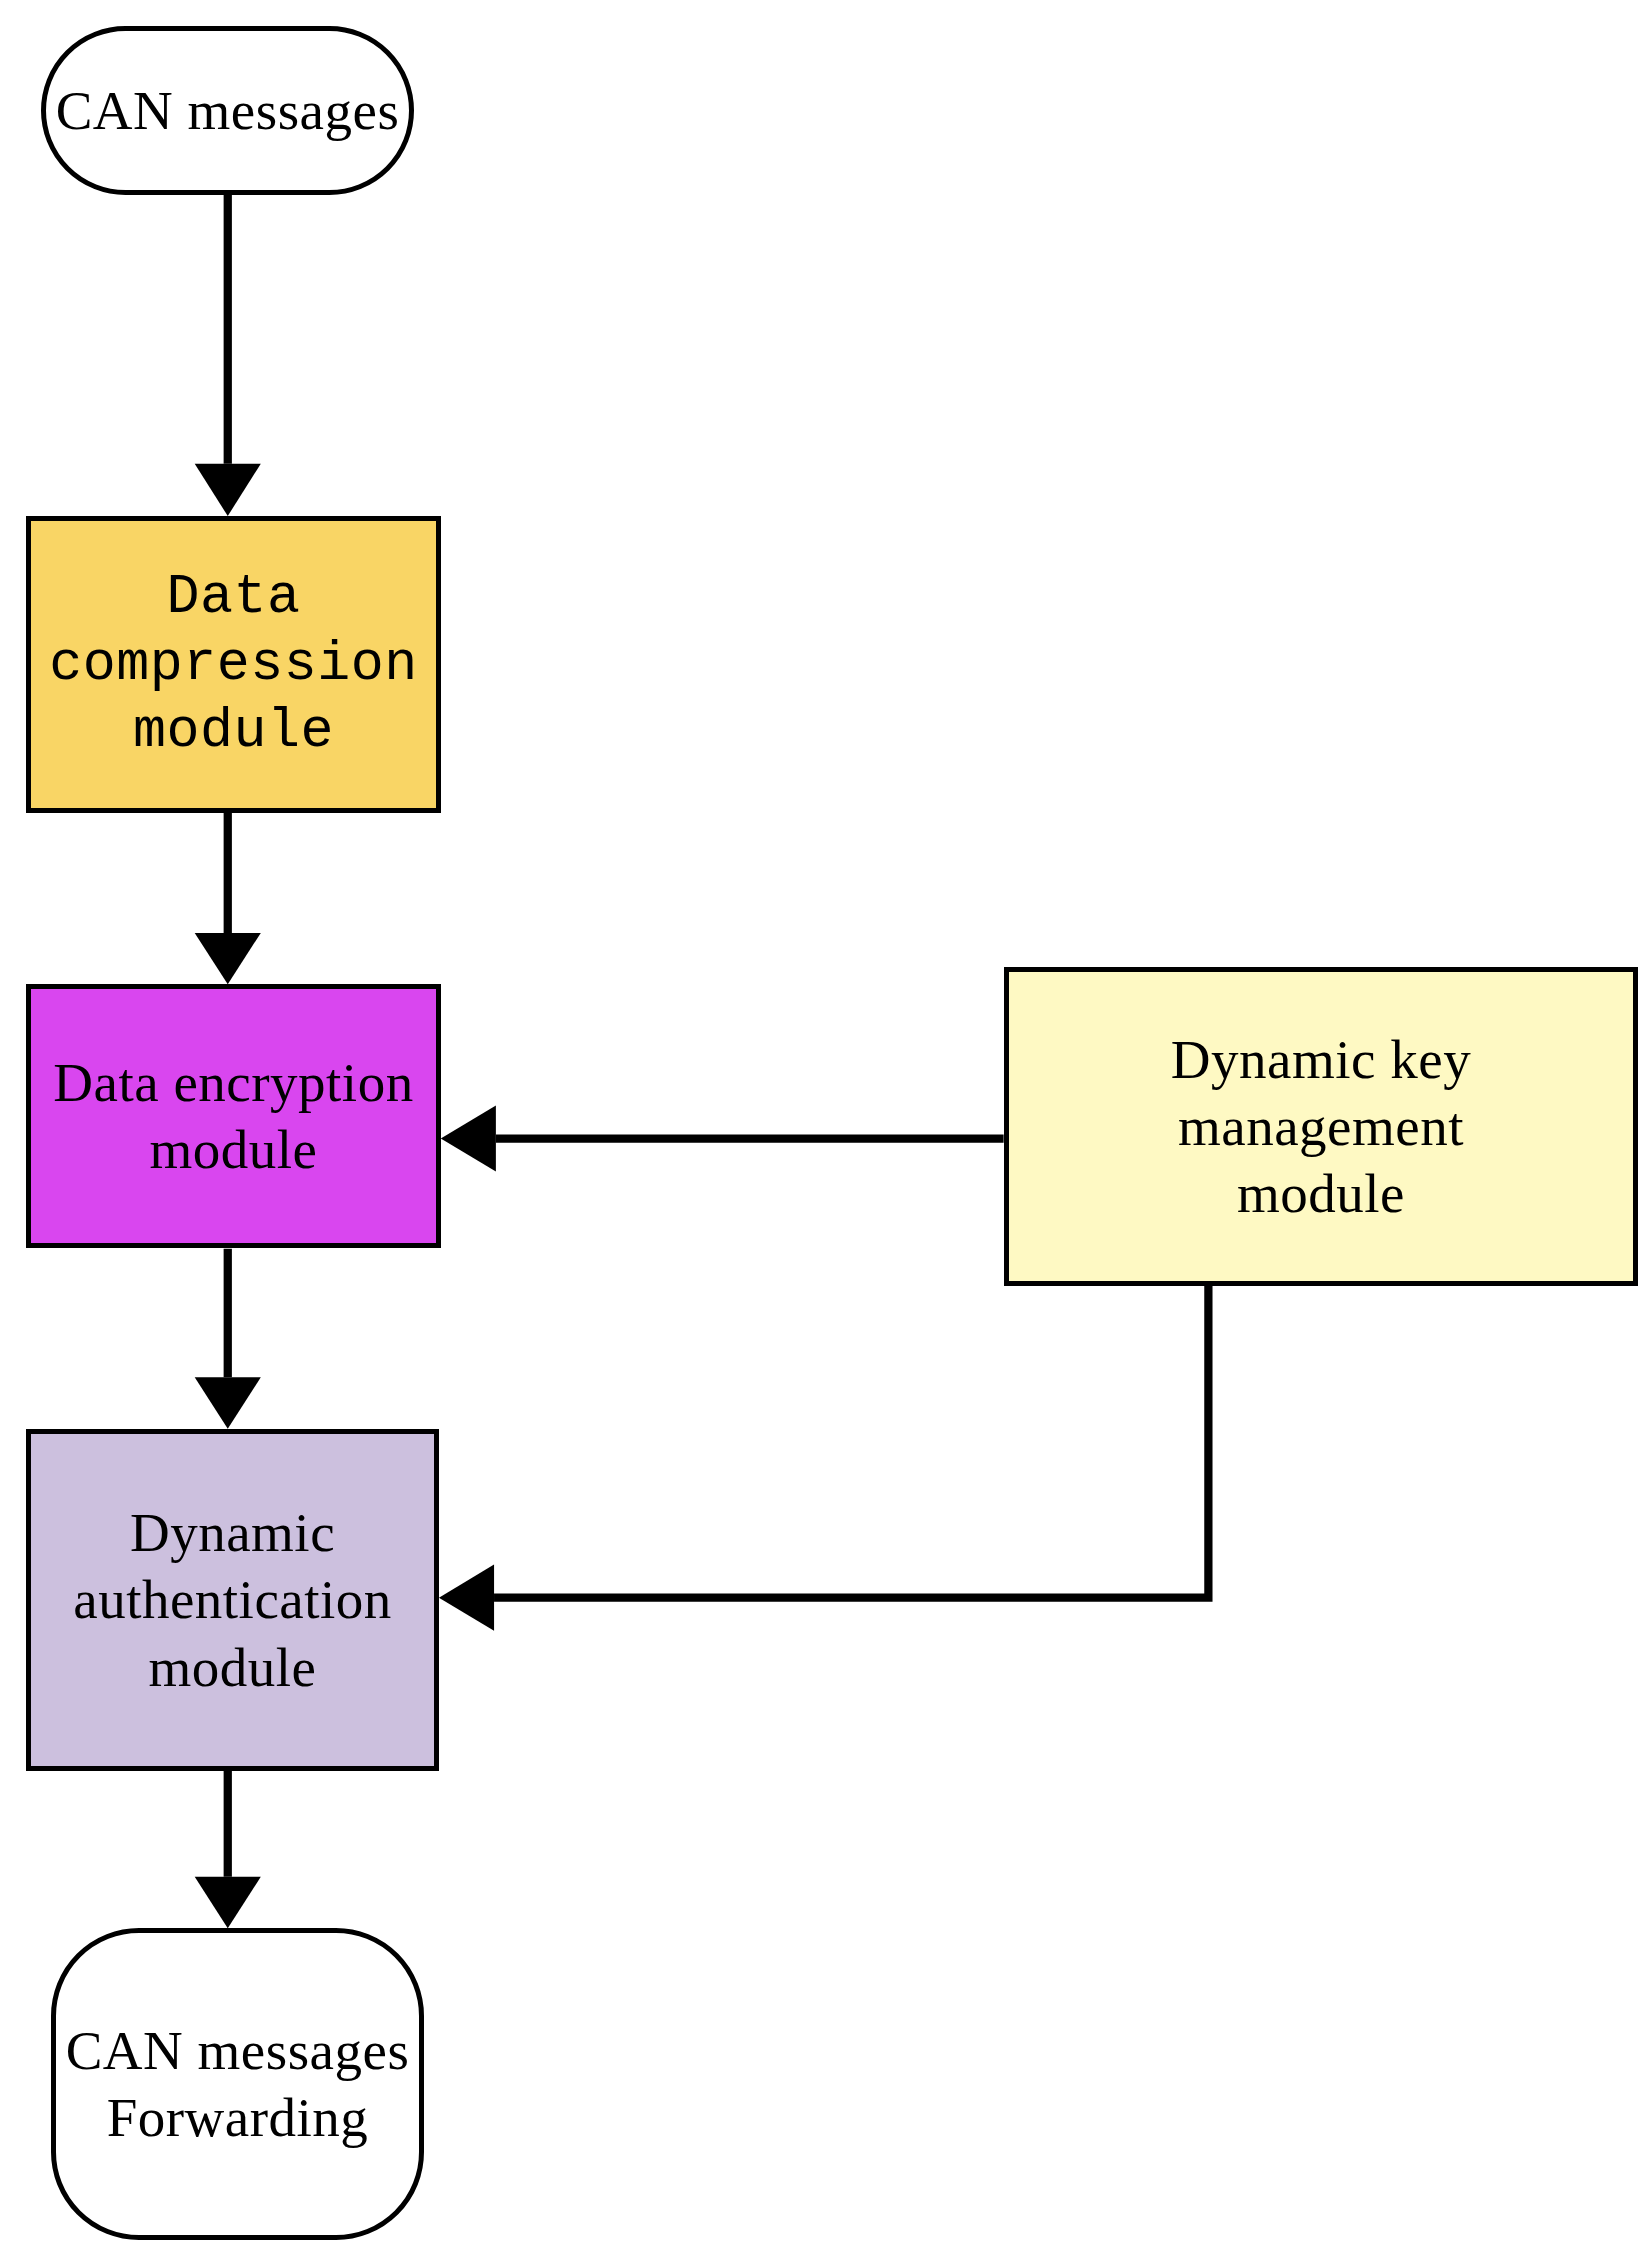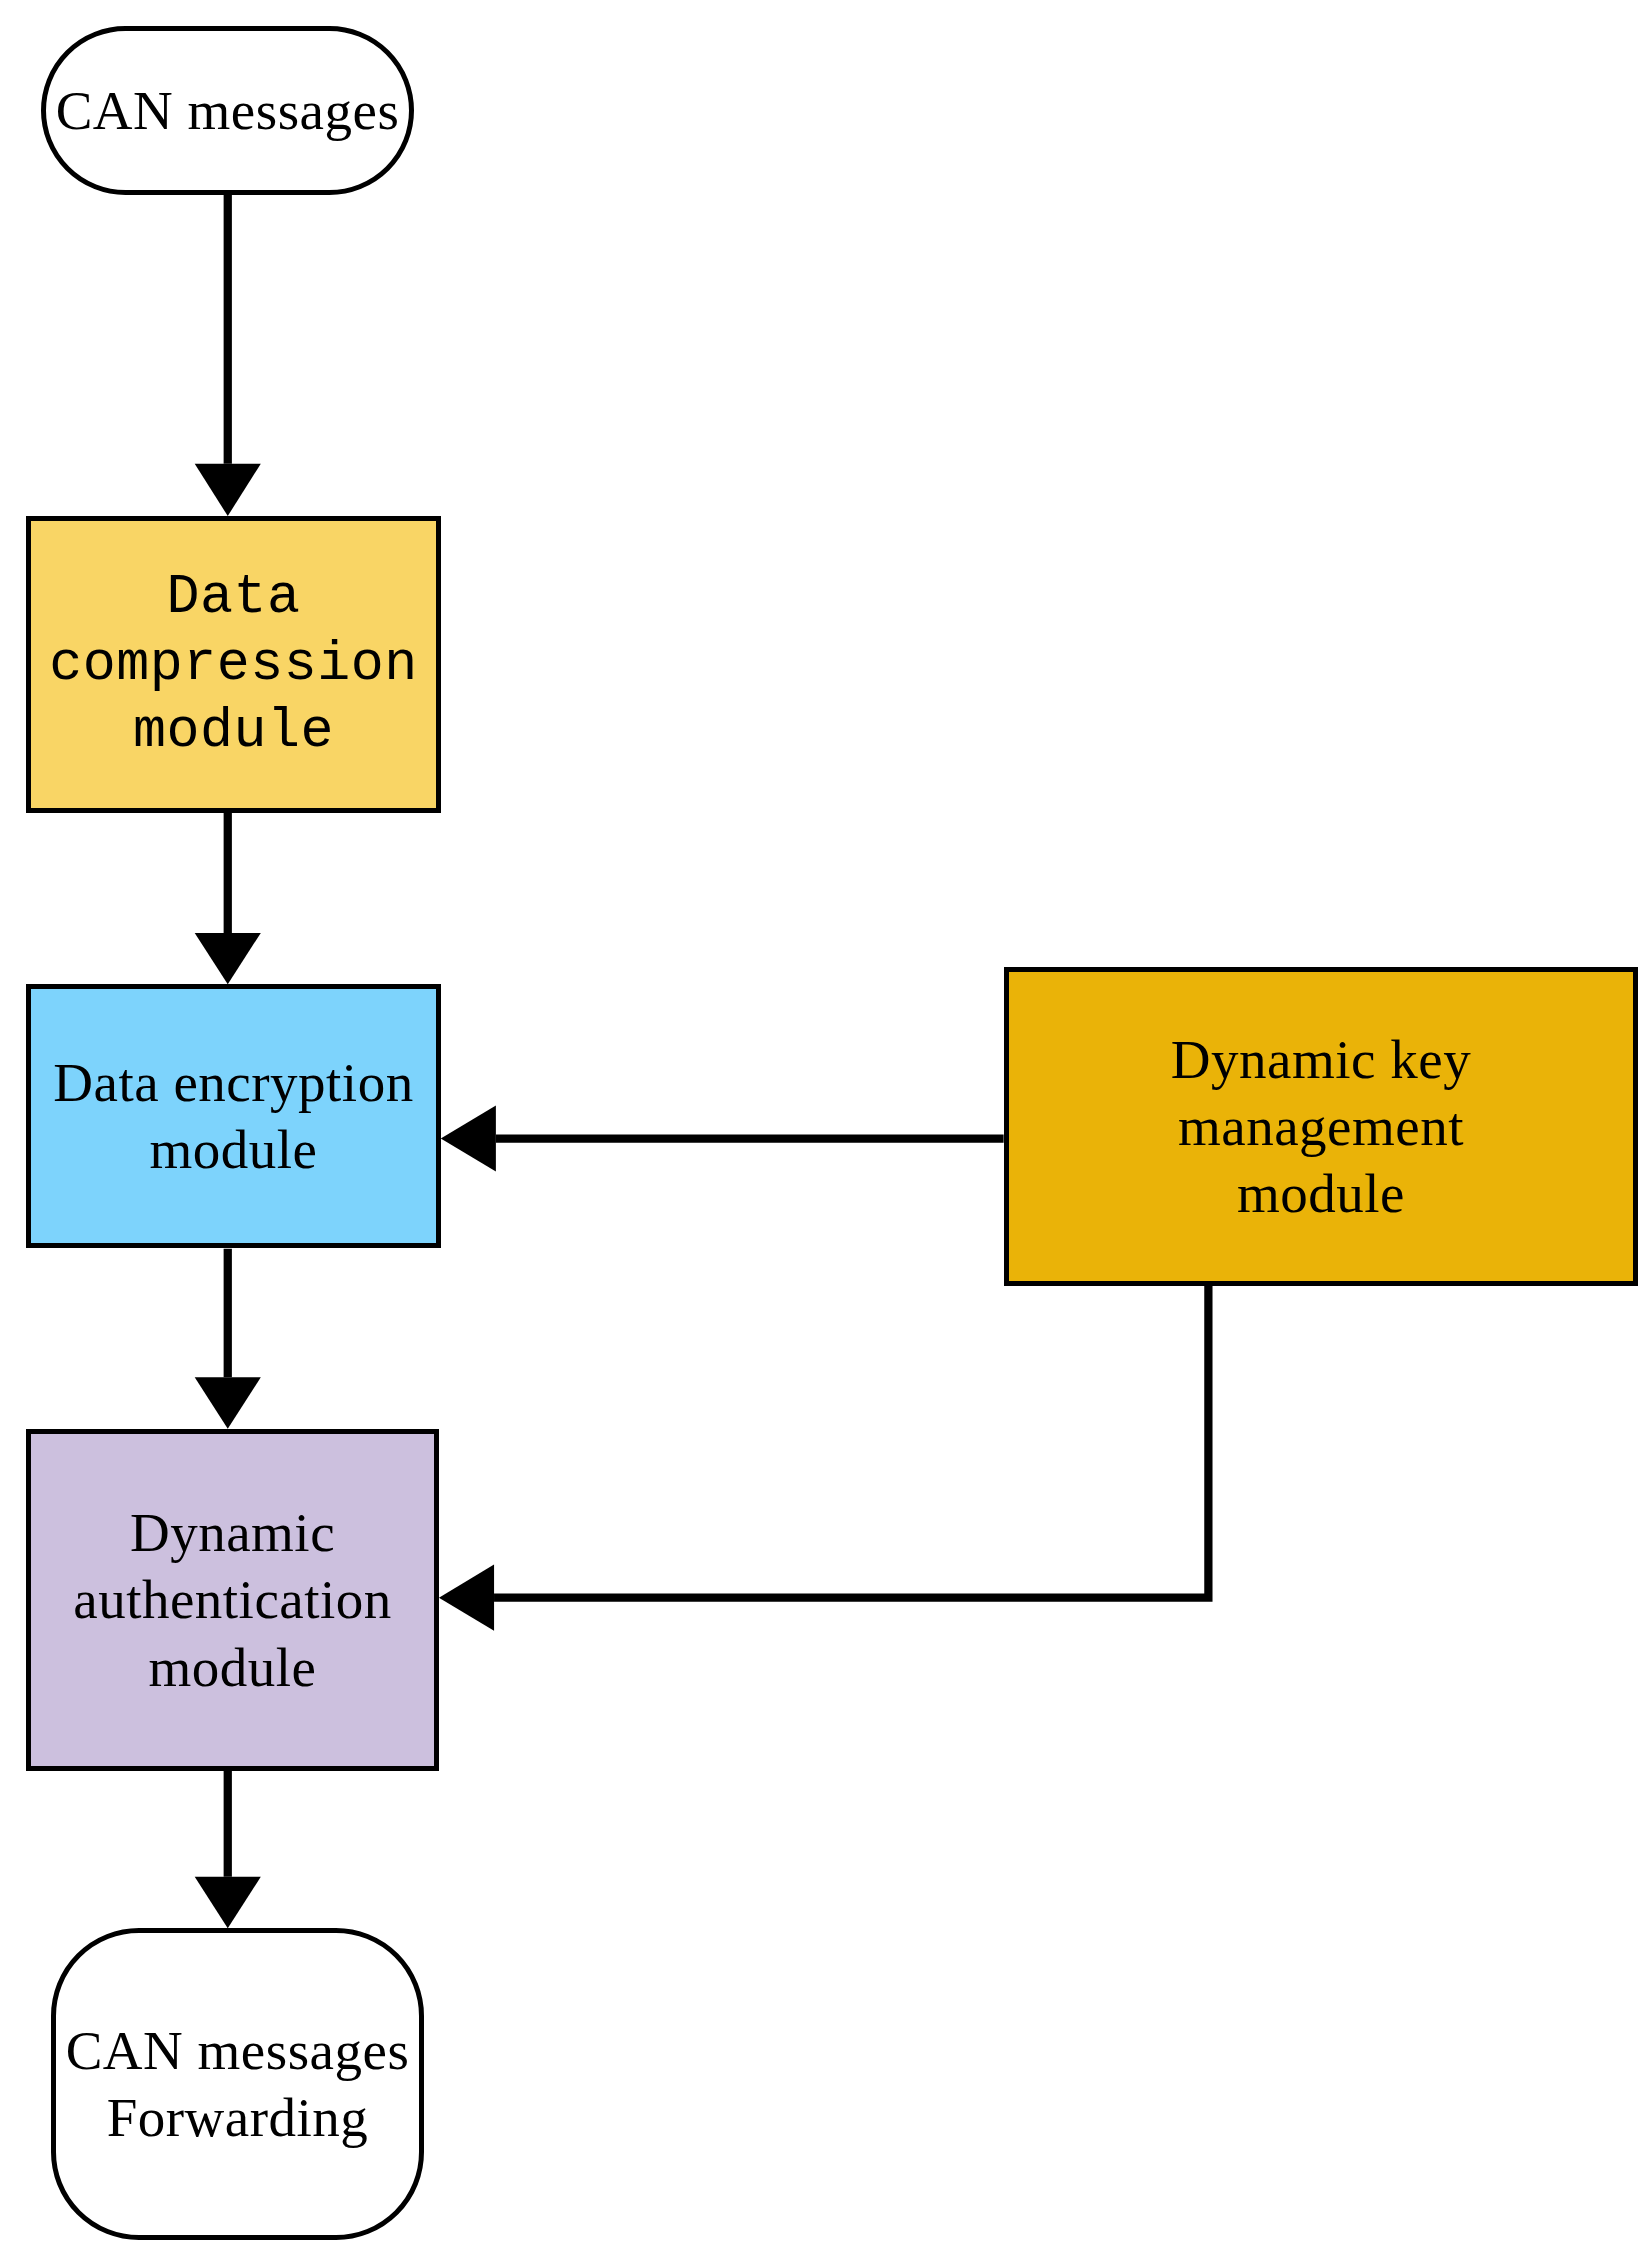--- a/index.html
+++ b/index.html
@@ -107,26 +107,26 @@
 
   <div class="node terminator" id="node-can-messages" style="background:#ffffff;">
     <span class="label">CAN messages</span>
   </div>
 
   <div class="node process" id="node-data-compression" style="background:#f9d565;font-family:Liberation Mono, monospace;">
     <span class="label">Data compression
 module</span>
   </div>
 
-  <div class="node process" id="node-data-encryption" style="background:#7dd3fc;">
+  <div class="node process" id="node-data-encryption" style="background:#d946ef;">
     <span class="label">Data encryption
 module</span>
   </div>
 
-  <div class="node process" id="node-key-management" style="background:#eab308;">
+  <div class="node process" id="node-key-management" style="background:#fef9c3;">
     <span class="label">Dynamic key
 management
 module</span>
   </div>
 
   <div class="node process" id="node-dyn-auth" style="background:#ccc0de;">
     <span class="label">Dynamic
 authentication
 module</span>
   </div>

